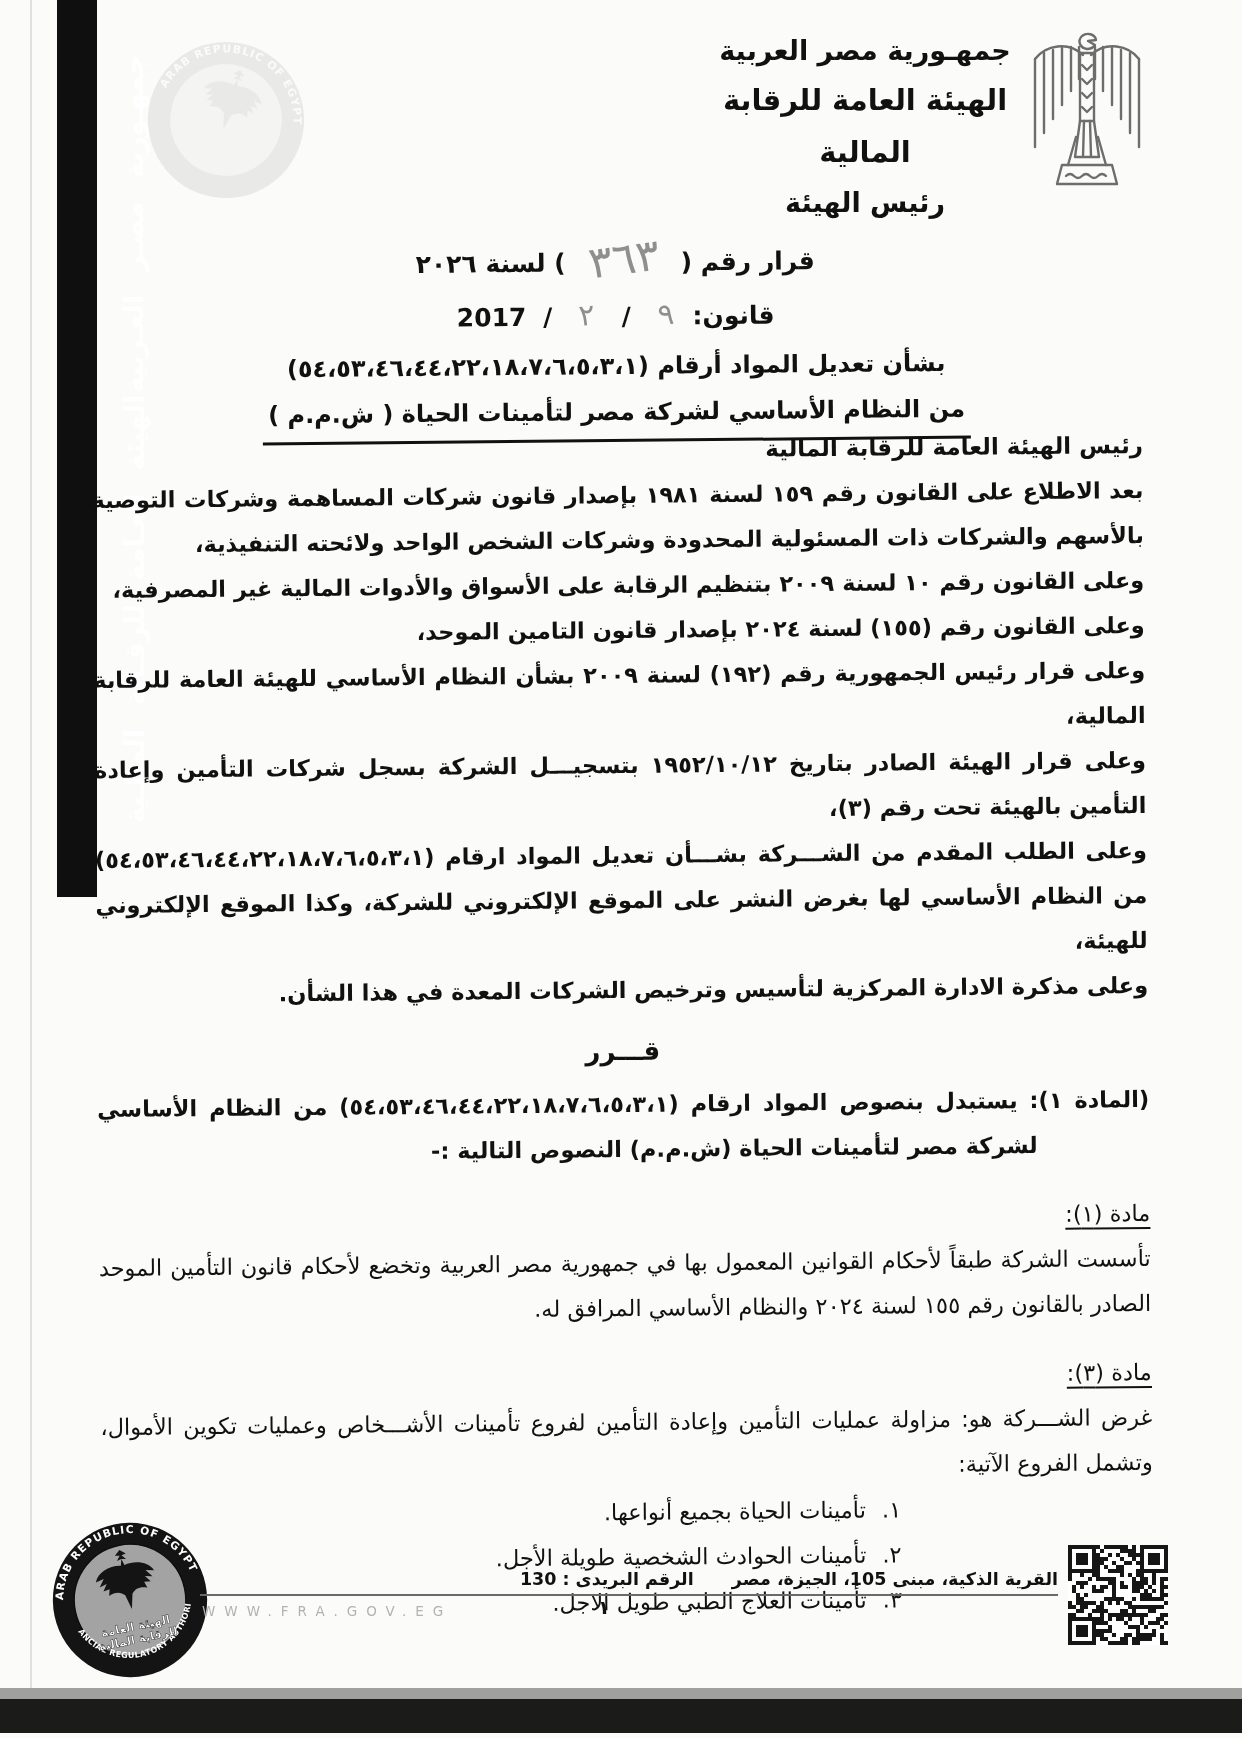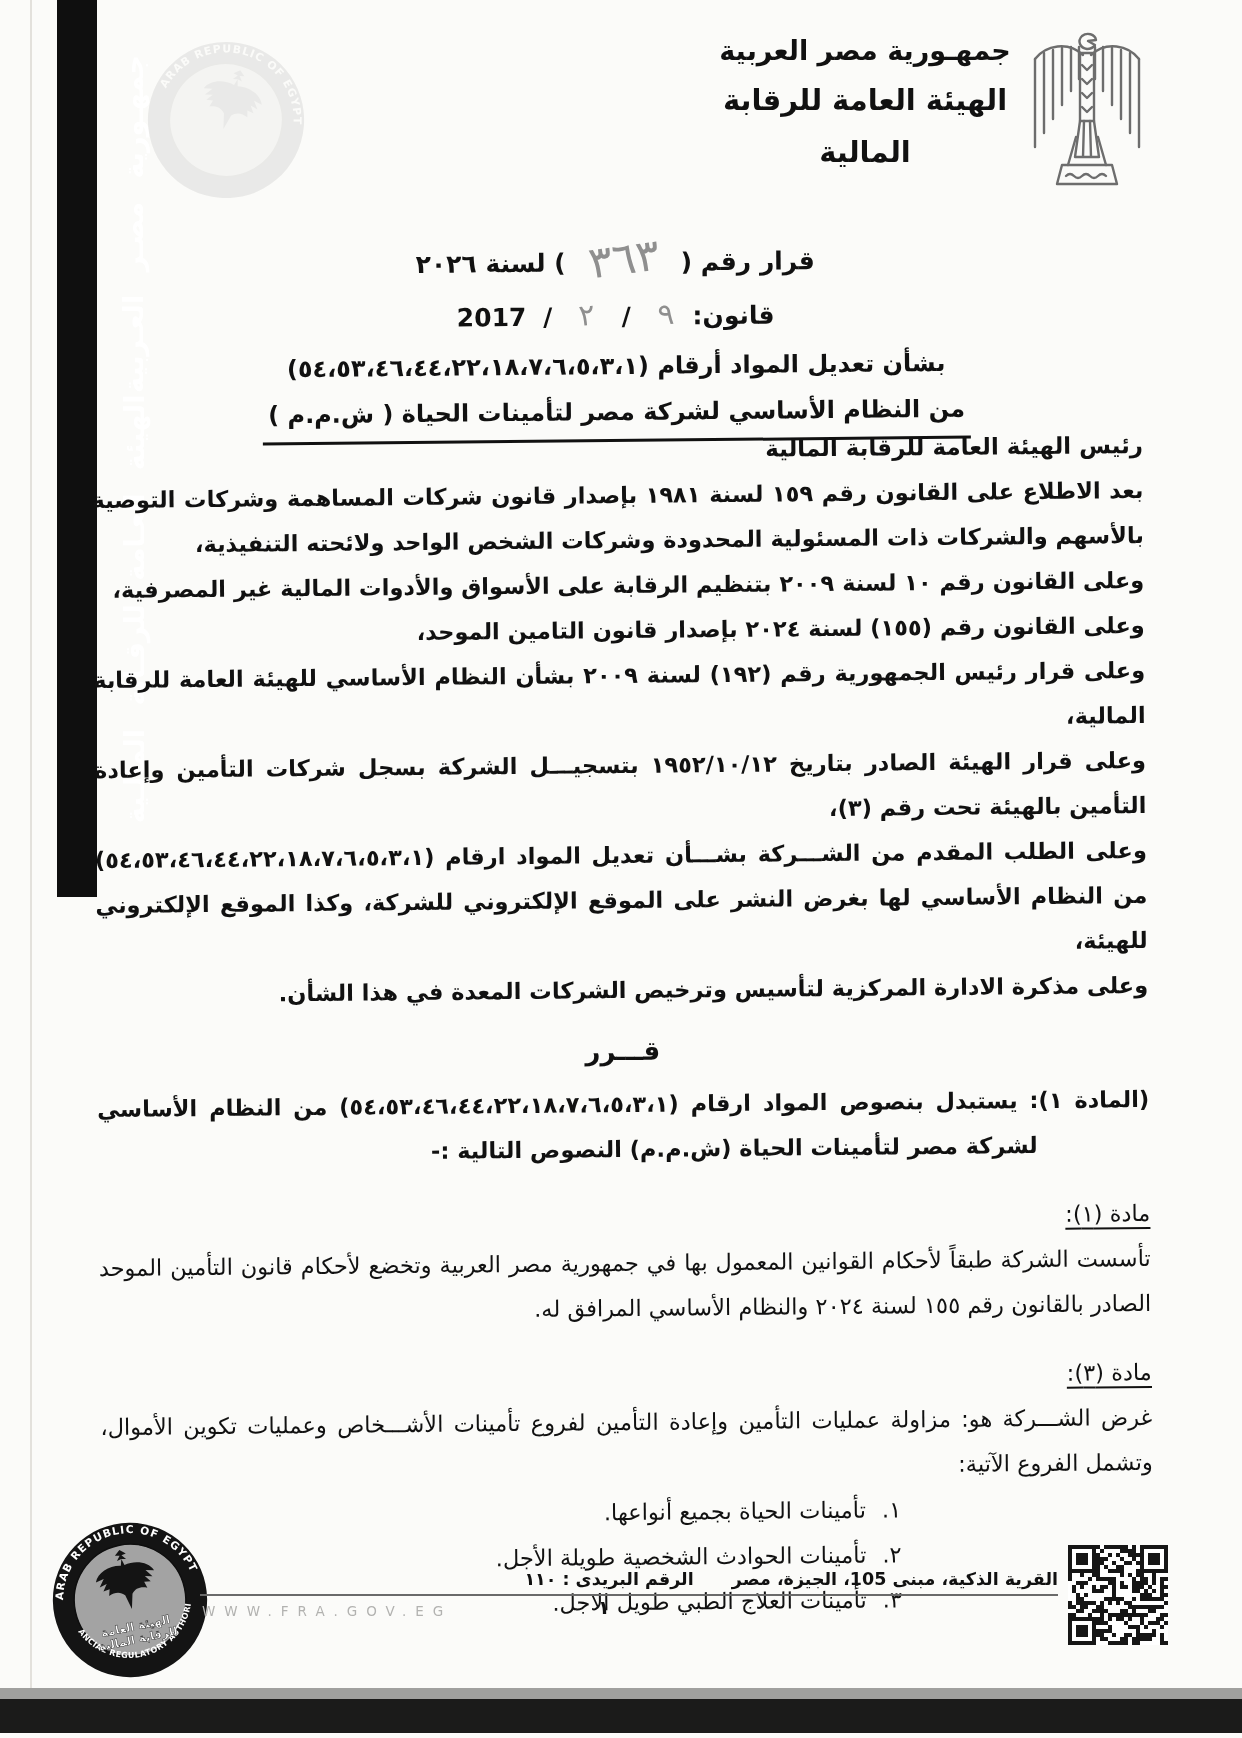--- a/index.html
+++ b/index.html
@@ -89,20 +89,21 @@
           <textPath href="#wsTop" startOffset="50%" text-anchor="middle">ARAB REPUBLIC OF EGYPT</textPath>
         </text>
         <path d="M85 30 l6 5 -5 1 4 5 -5 -1 2 7 c12 -3 26 2 30 12 l-9 -2 6 8 -8 -2 5 7 -7 -1 2 7 c-7 -3 -13 -2 -17 3 l-4 16 -4 -16 c-4 -5 -10 -6 -17 -3 l2 -7 -7 1 5 -7 -8 2 6 -8 -9 2 c4 -10 18 -15 30 -12 l2 -7 -5 1 4 -5 -5 -1 z" fill="#141414"></path>
       </g>
     </svg>
   </div>
 
   <div class="calligraphy">
     <div class="callig-1">جمهـورية مصر العربية</div>
     <div class="callig-2">الهيئة العامة للرقابة المالية</div>
+    <div class="callig-3">رئيس الهيئة</div>
   </div>
 
   <div class="eagle-emblem">
     <svg width="130" height="178" viewBox="0 0 130 178">
       <g stroke="#6d6d6d" stroke-width="2.4" fill="none" stroke-linecap="round" stroke-linejoin="round">
         <path d="M65 21 c-7 -1 -10 -8 -5 -13 c5 -4 13 -2 14 4 l-8 1 7 4 c-2 3 -5 4 -8 4 z"></path>
         <path d="M61 27 C46 13 24 17 13 31"></path>
         <path d="M69 27 C84 13 106 17 117 31"></path>
         <path d="M117 31 V119 M108 25 V105 M99 22 V91 M90 20 V77 M81 19 V63 M73 19 V51"></path>
         <path d="M13 31 V119 M22 25 V105 M31 22 V91 M40 20 V77 M49 19 V63 M57 19 V51"></path>
@@ -178,21 +179,21 @@
         <text x="85" y="132" text-anchor="middle" font-size="12.5" font-weight="bold" fill="#fff" stroke="#2a2a2a" stroke-width="0.5" direction="rtl" font-family="DejaVu Sans, sans-serif">للرقابة المالية</text>
       </g>
     </svg>
   </div>
 
   <div class="footer-rule"></div>
 
   <div class="footer-address">
     <span>القرية الذكية، مبنى 105، الجيزة، مصر</span>
     <span class="gap" style="display:inline-block;width:26px;"></span>
-    <span>الرقم البريدى : ١١٠</span>
+    <span>الرقم البريدى : 130</span>
   </div>
 
 
   <div class="page-num">١</div>
 
   <div class="website">WWW.FRA.GOV.EG</div>
 
   <div class="qr">
       <i style="left:0px;top:0px"></i>
       <i style="left:4px;top:0px"></i>

